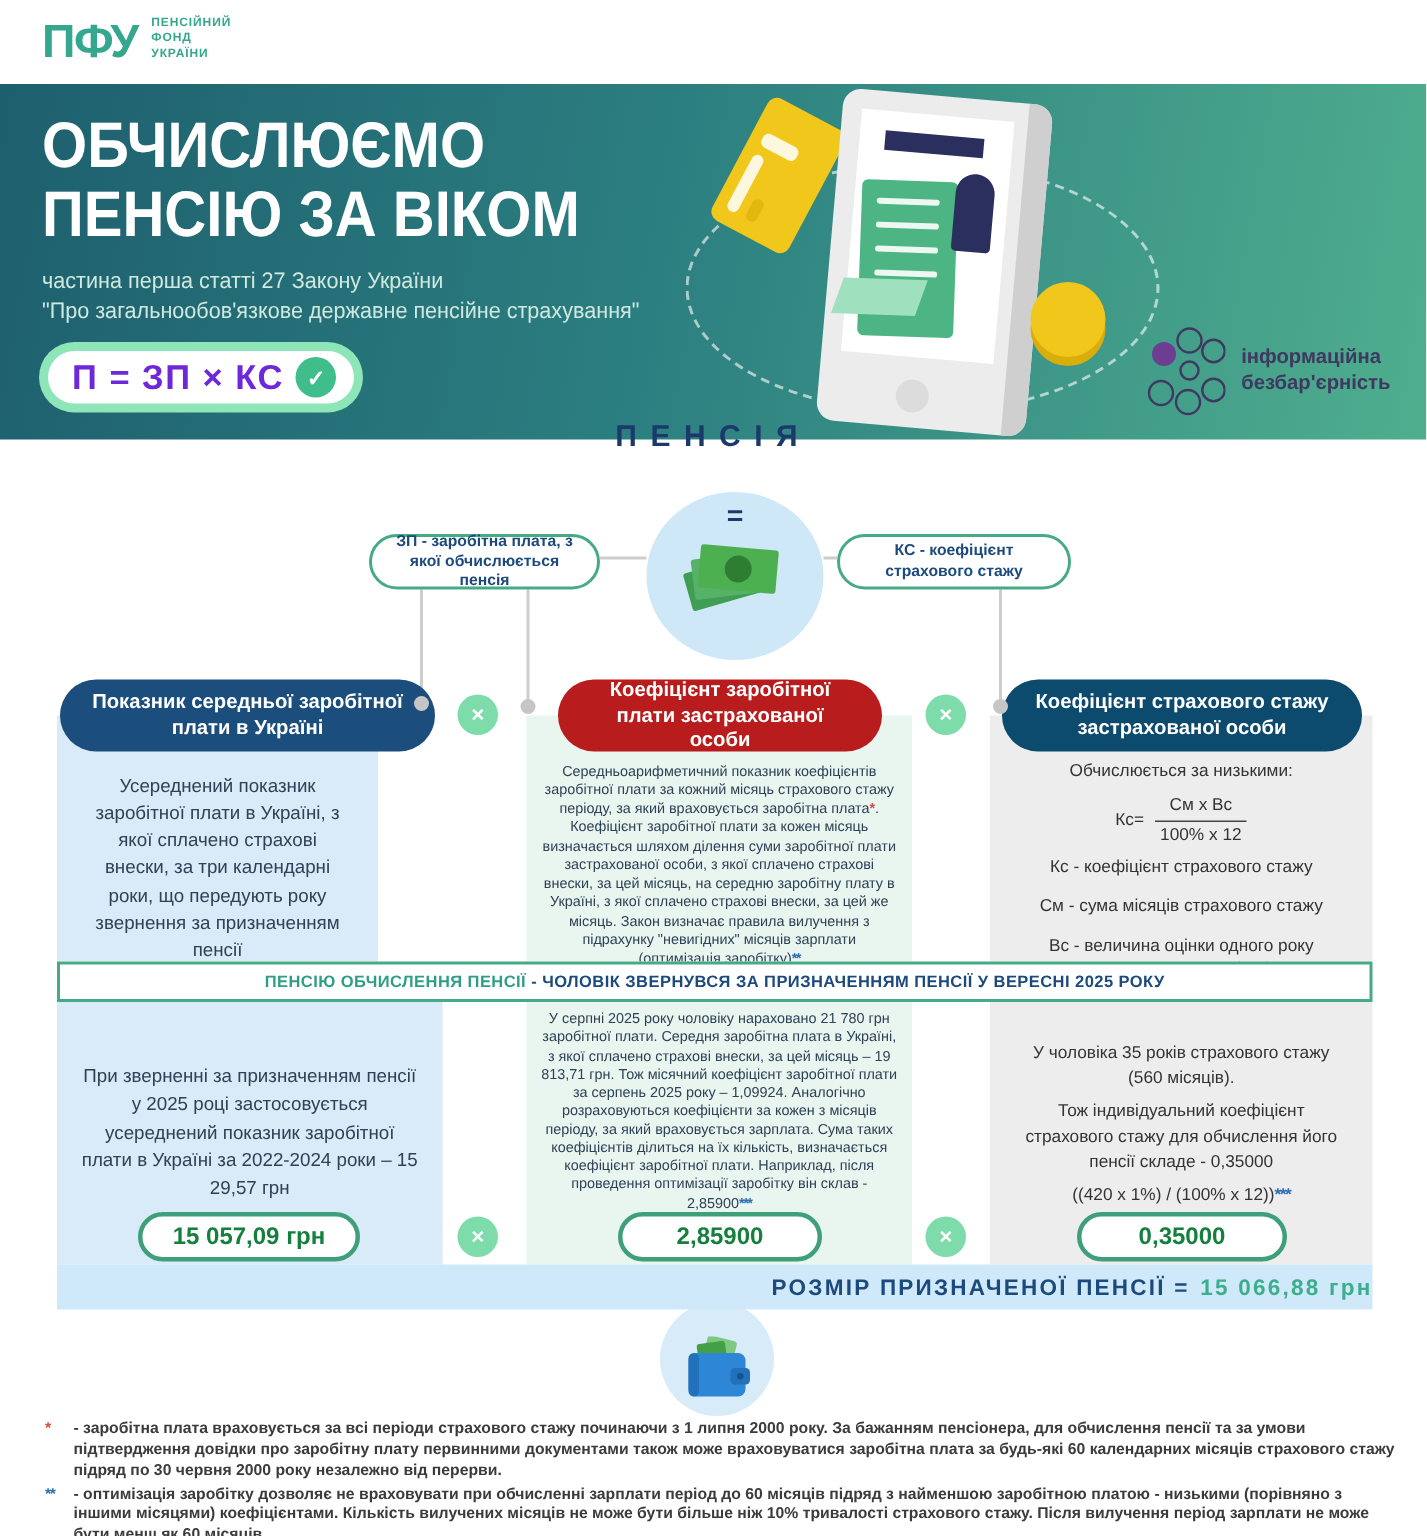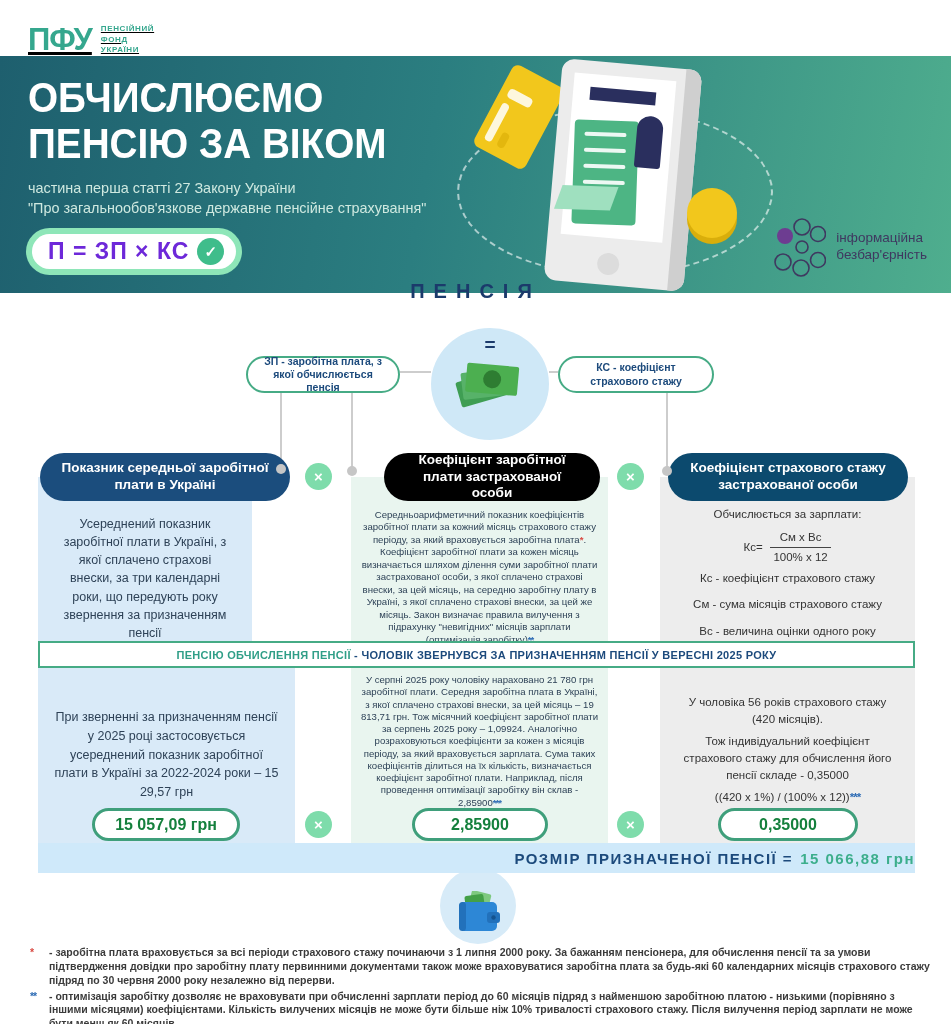--- a/index.html
+++ b/index.html
@@ -1,21 +1,21 @@
 <!DOCTYPE html>
 <html><head>
 <meta charset="utf-8">
 <style>
   * { margin:0; padding:0; box-sizing:border-box; }
   body { background:#fff; font-family:"Liberation Sans", sans-serif; }
   .canvas { position:relative; width:951px; height:1024px; background:#ffffff; overflow:hidden; }
 
   
   .topbar { position:absolute; left:0; top:0; width:100%; height:56px; background:#fff; }
-  .logo { position:absolute; left:28px; top:22px; display:flex; align-items:center; gap:9px;text-decoration:underline; }
+  .logo { position:absolute; left:28px; top:10px; display:flex; gap:9px; }
   .logo-mark { color:#35a78e; font-size:31px; font-weight:800; letter-spacing:-1px; }
   .logo-caption { color:#35a78e; font-size:8px; font-weight:700; line-height:1.3; letter-spacing:.6px; white-space:pre-line; }
 
   
   .hero { position:absolute; left:0; top:56px; width:100%; height:237px;
           background:linear-gradient(100deg,#1e5f6e 0%,#2b7e80 45%,#4fae8e 100%); }
   .hero-title { position:absolute; left:28px; top:18px; color:#fff; font-size:43px; font-weight:800;
                 line-height:1.07; transform:scaleX(.9); transform-origin:left top; letter-spacing:0; }
   .hero-sub { position:absolute; left:28px; top:122px; color:#cfe9e0; font-size:15px; line-height:1.35;
               transform:scaleX(.96); transform-origin:left top; }
@@ -39,21 +39,21 @@
   .phone .appbar { position:absolute; left:30px; top:26px; width:66px; height:13px; background:#2a2f5e; }
   .phone .home { position:absolute; left:52px; bottom:10px; width:22px; height:22px; border-radius:50%; background:#dcdcdc; }
   .receipt { position:absolute; left:20px; top:58px; width:64px; height:104px; background:#4db584; border-radius:4px; transform:rotate(-3deg); }
   .receipt .rl { position:absolute; left:10px; width:42px; height:4px; background:#fff; border-radius:2px; opacity:.9; }
   .receipt .fold { position:absolute; left:-14px; bottom:14px; width:56px; height:24px; background:#9fe0bf; transform:skewX(-18deg); }
   .roll { position:absolute; left:80px; top:50px; width:26px; height:52px; background:#2a2f5e; border-radius:13px 13px 3px 3px; }
   .coin { position:absolute; left:232px; top:132px; width:50px; height:50px; border-radius:50%; background:#f2c71c; box-shadow:0 6px 0 #d9ae0b; }
 
   
   .access { position:absolute; right:24px; top:160px; display:flex; align-items:center; gap:10px; }
-  .access-text { color:#3f3860; font-weight:400; font-size:13.5px; line-height:1.25; }
+  .access-text { color:#3f3860; font-weight:700; font-size:13.5px; line-height:1.25; }
 
   
   .pensia-title { position:absolute; left:0; top:280px; width:100%; text-align:center; color:#1b3a6b;
                   font-size:20px; font-weight:800; letter-spacing:9px; }
   .money-ellipse { position:absolute; left:431px; top:328px; width:118px; height:112px; border-radius:50%;
                    background:#cfe8f7; display:flex; align-items:center; justify-content:center; }
   .equals { position:absolute; left:0; top:6px; width:100%; text-align:center; color:#1b3a6b; font-size:19px; font-weight:800; }
 
   .pill-label { position:absolute; background:#fff; border:2.5px solid #46ab85; border-radius:20px; color:#1c4a7c;
                 font-weight:700; font-size:10.5px; line-height:1.25; text-align:center;
@@ -62,21 +62,21 @@
   .pill-ks { left:558px; top:356px; width:156px; height:37px; }
 
   .conn { position:absolute; background:#cdcdcd; }
   .dot { position:absolute; width:10px; height:10px; border-radius:50%; background:#c6c6c6; z-index:3; }
 
   
   .col-header { position:absolute; top:453px; height:48px; border-radius:26px; color:#fff; font-weight:700;
                 font-size:13.5px; line-height:1.25; display:flex; align-items:center; justify-content:center;
                 text-align:center; padding:0 18px; z-index:2; }
   .col1-header { left:40px;  width:250px; background:#1b4d7d; }
-  .col2-header { left:384px; width:216px; background:#000000; }
+  .col2-header { left:372px; width:216px; background:#b91c1c; }
   .col3-header { left:668px; width:240px; background:#0c4a6e; }
 
   .col-body { position:absolute; top:477px; height:164px; z-index:1; text-align:center; }
   .col1-body { left:38px;  width:214px; background:#d9eaf8; color:#2e4257; font-size:12.5px; line-height:1.45; padding:38px 18px 0; }
   .col2-body { left:351px; width:257px; background:#e9f5ef; color:#2e4257; font-size:9.6px;  line-height:1.3;  padding:32px 9px 0; }
   .col3-body { left:660px; width:255px; background:#ededed; color:#333;    font-size:11.5px; line-height:1.35; padding:30px 14px 0; }
 
   .frac { display:inline-flex; align-items:center; gap:7px; margin:7px 0 5px; }
   .frac-stack { display:inline-flex; flex-direction:column; align-items:center; }
   .frac-num { border-bottom:1.5px solid #444; padding:0 10px 2px; }
@@ -232,21 +232,21 @@
   <div class="mult" style="left:305px; top:463px;">×</div>
   <div class="mult" style="left:617px; top:463px;">×</div>
 
   <div class="col-body col1-body">Усереднений показник заробітної плати в Україні, з якої сплачено страхові внески, за три календарні роки, що передують року звернення за призначенням пенсії</div>
 
   <div class="col-body col2-body">
     <span>Середньоарифметичний показник коефіцієнтів заробітної плати за кожний місяць страхового стажу періоду, за який враховується заробітна плата</span><span class="star-red">*</span><span>. Коефіцієнт заробітної плати за кожен місяць визначається шляхом ділення суми заробітної плати застрахованої особи, з якої сплачено страхові внески, за цей місяць, на середню заробітну плату в Україні, з якої сплачено страхові внески, за цей же місяць. Закон визначає правила вилучення з підрахунку "невигідних" місяців зарплати (оптимізація заробітку)</span><span class="star-blue">**</span>
   </div>
 
   <div class="col-body col3-body">
-    <div>Обчислюється за зарплати:</div>
+    <div>Обчислюється за низькими:</div>
     <div class="frac">
       <span>Кс=</span>
       <span class="frac-stack">
         <span class="frac-num">См х Вс</span>
         <span class="frac-den">100% х 12</span>
       </span>
     </div>
     <div>Кс - коефіцієнт страхового стажу</div>
     <div class="legend">См - сума місяців страхового стажу</div>
     <div class="legend">Вс - величина оцінки одного року страхового стажу (1%)</div>
@@ -257,21 +257,21 @@
       <span class="rest"> - ЧОЛОВІК ЗВЕРНУВСЯ ЗА ПРИЗНАЧЕННЯМ ПЕНСІЇ У ВЕРЕСНІ 2025 РОКУ</span>
   </div>
 
   <div class="ex-box ex1">При зверненні за призначенням пенсії у 2025 році застосовується усереднений показник заробітної плати в Україні за 2022-2024 роки – 15 29,57 грн</div>
 
   <div class="ex-box ex2">
     <span>У серпні 2025 року чоловіку нараховано 21 780 грн заробітної плати. Середня заробітна плата в Україні, з якої сплачено страхові внески, за цей місяць – 19 813,71 грн. Тож місячний коефіцієнт заробітної плати за серпень 2025 року – 1,09924. Аналогічно розраховуються коефіцієнти за кожен з місяців періоду, за який враховується зарплата. Сума таких коефіцієнтів ділиться на їх кількість, визначається коефіцієнт заробітної плати. Наприклад, після проведення оптимізації заробітку він склав - 2,85900</span><span class="star-blue">***</span>
   </div>
 
   <div class="ex-box ex3">
-    <p>У чоловіка 56 років страхового стажу (420 місяців).</p>
+    <p>У чоловіка 35 років страхового стажу (560 місяців).</p>
     <p>Тож індивідуальний коефіцієнт страхового стажу для обчислення його пенсії складе - 0,35000</p>
     <p><span>((420 х 1%) / (100% х 12))</span><span class="star-blue">***</span></p>
   </div>
 
   <div class="value-pill vp1">15 057,09 грн</div>
   <div class="value-pill vp2">2,85900</div>
   <div class="value-pill vp3">0,35000</div>
 
   <div class="mult" style="left:305px; top:811px;">×</div>
   <div class="mult" style="left:617px; top:811px;">×</div>

